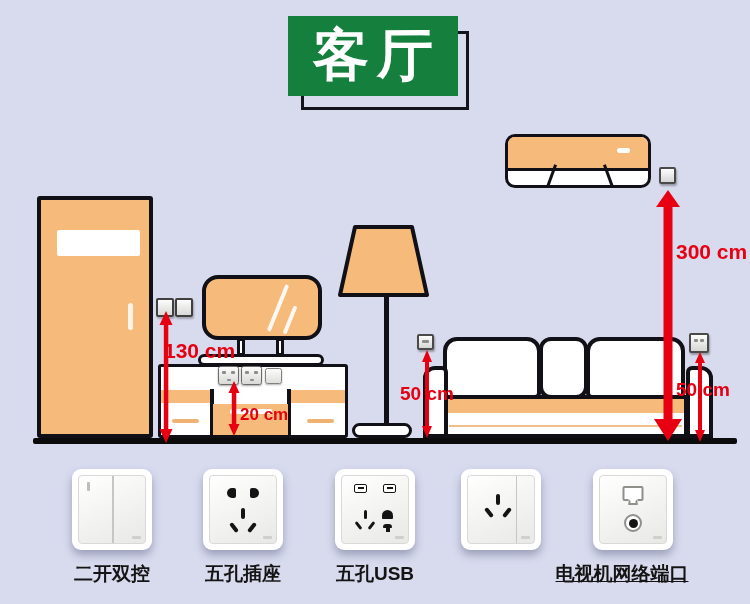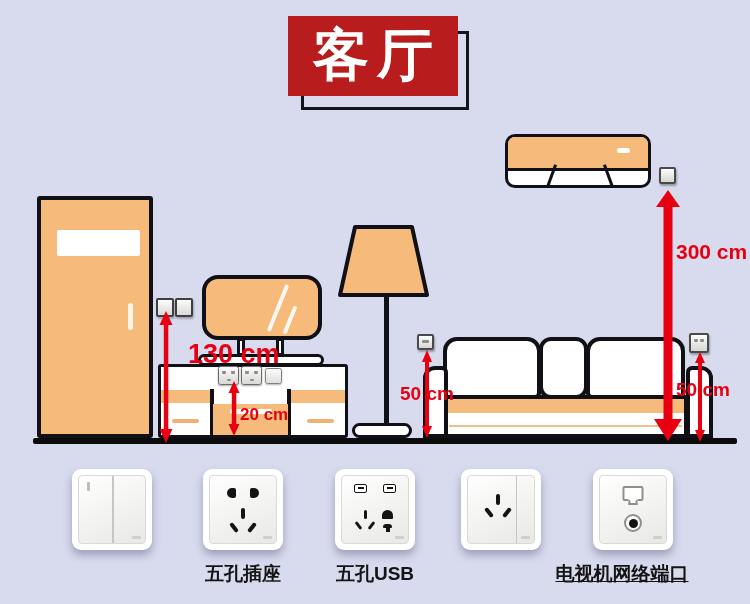--- a/index.html
+++ b/index.html
@@ -1,20 +1,20 @@
 <!DOCTYPE html>
 <html><head>
 <meta charset="utf-8">
 <style>
   html,body{margin:0;padding:0;background:#d8dbee;}
   .stage{position:relative;width:750px;height:604px;background:#d8dbee;overflow:hidden;
          font-family:"Liberation Sans",sans-serif;}
   
   .title-outline{position:absolute;left:301px;top:31px;width:162px;height:73px;border:3px solid #14141c;}
-  .title-main{position:absolute;left:288px;top:16px;width:170px;height:80px;background:#b91c1c;
+  .title-main{position:absolute;left:288px;top:16px;width:170px;height:80px;background:#15803d;
               color:#fff;font-size:56px;font-weight:800;display:flex;align-items:center;
               justify-content:center;letter-spacing:8px;text-indent:8px;}
   
   .ol{border:4px solid #101016;box-sizing:border-box;}
   .orange{background:#f6ba7a;}
   
   .door{position:absolute;left:37px;top:196px;width:116px;height:242px;border-radius:3px;}
   .door-window{position:absolute;left:16px;top:30px;width:83px;height:26px;background:#fff;border-radius:2px;}
   .door-handle{position:absolute;right:16px;top:103px;width:5px;height:27px;background:#fdf4e7;border-radius:3px;}
   
@@ -189,21 +189,21 @@
       <polygon points="656,207 680,207 668,190"></polygon>
       <polygon points="654,419 682,419 668,441"></polygon>
     </g>
     <g fill="#e60012">
       <rect x="698" y="361" width="4" height="70"></rect>
       <polygon points="695,363 705,363 700,352"></polygon>
       <polygon points="695,430 705,430 700,442"></polygon>
     </g>
   </svg>
 
-  <div class="meas" style="left:188px;top:339px;font-size:27px;">130 cm</div>
+  <div class="meas" style="left:164px;top:339px;font-size:21px;">130 cm</div>
   <div class="meas" style="left:240px;top:405px;font-size:17px;">20 cm</div>
   <div class="meas" style="left:400px;top:383px;font-size:19px;">50 cm</div>
   <div class="meas" style="left:676px;top:240px;font-size:21px;">300 cm</div>
   <div class="meas" style="left:676px;top:379px;font-size:19px;">50 cm</div>
 
   <div class="card" style="left:72px;">
     <div class="plate">
       <div class="sw-tick"></div>
       <div class="sw-divider"></div>
       <div class="brand"></div>
@@ -243,17 +243,18 @@
   </div>
   <div class="card" style="left:593px;">
     <div class="plate">
       <div class="rj45"></div>
       <div class="rj45tab"></div>
       <div class="coax"></div>
       <div class="brand"></div>
     </div>
   </div>
 
+  <div class="card-label" style="left:27px;">二开双控</div>
   <div class="card-label" style="left:290px;">五孔USB</div>
   <div class="card-label" style="left:158px;">五孔插座</div>
   <div class="card-label" style="left:532px;width:180px;text-decoration:underline;">电视机网络端口</div>
 
 </div>
 
 </body></html>

